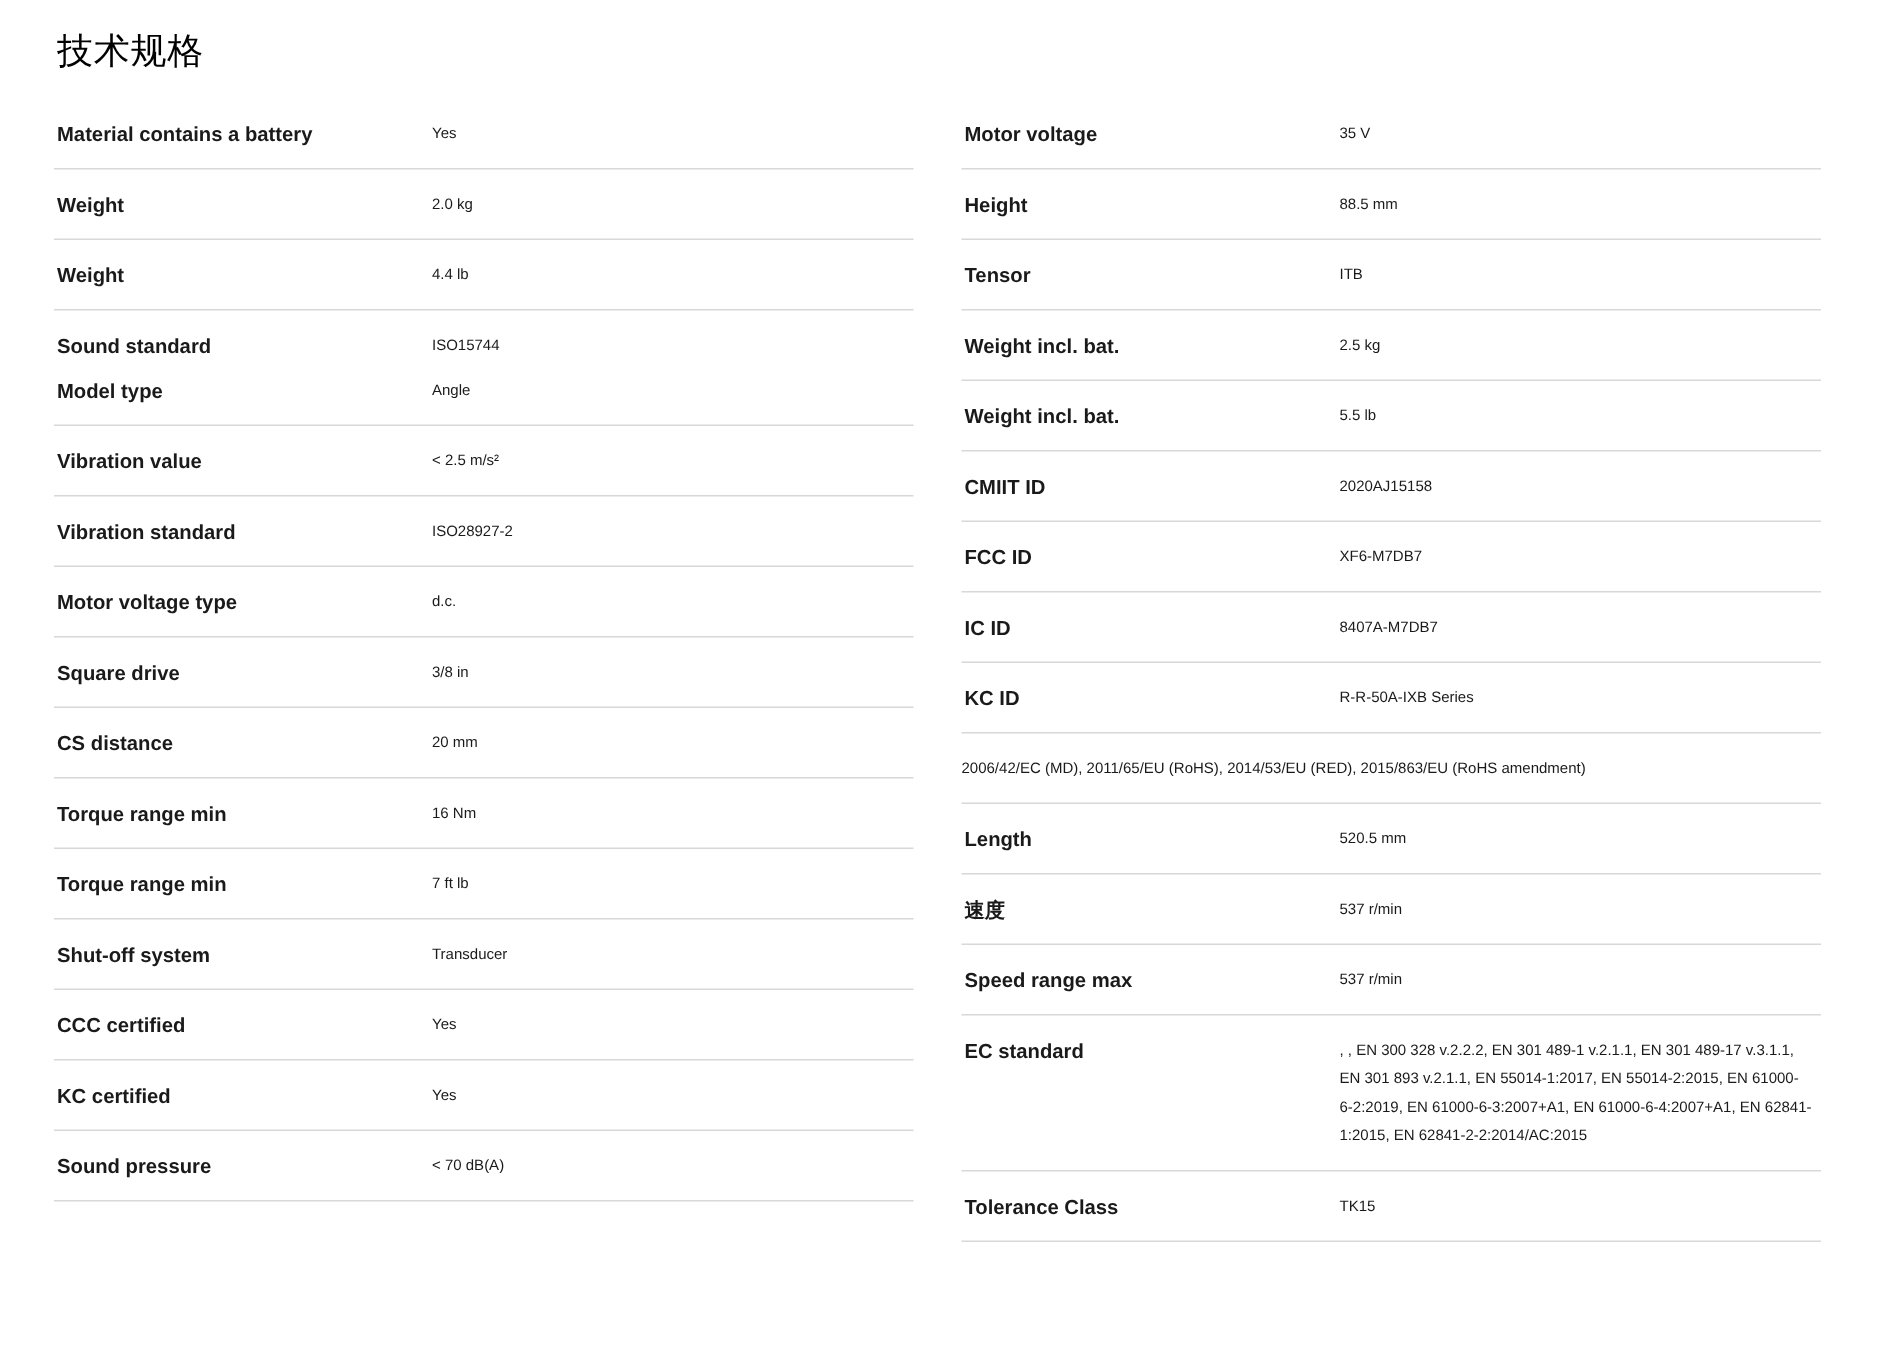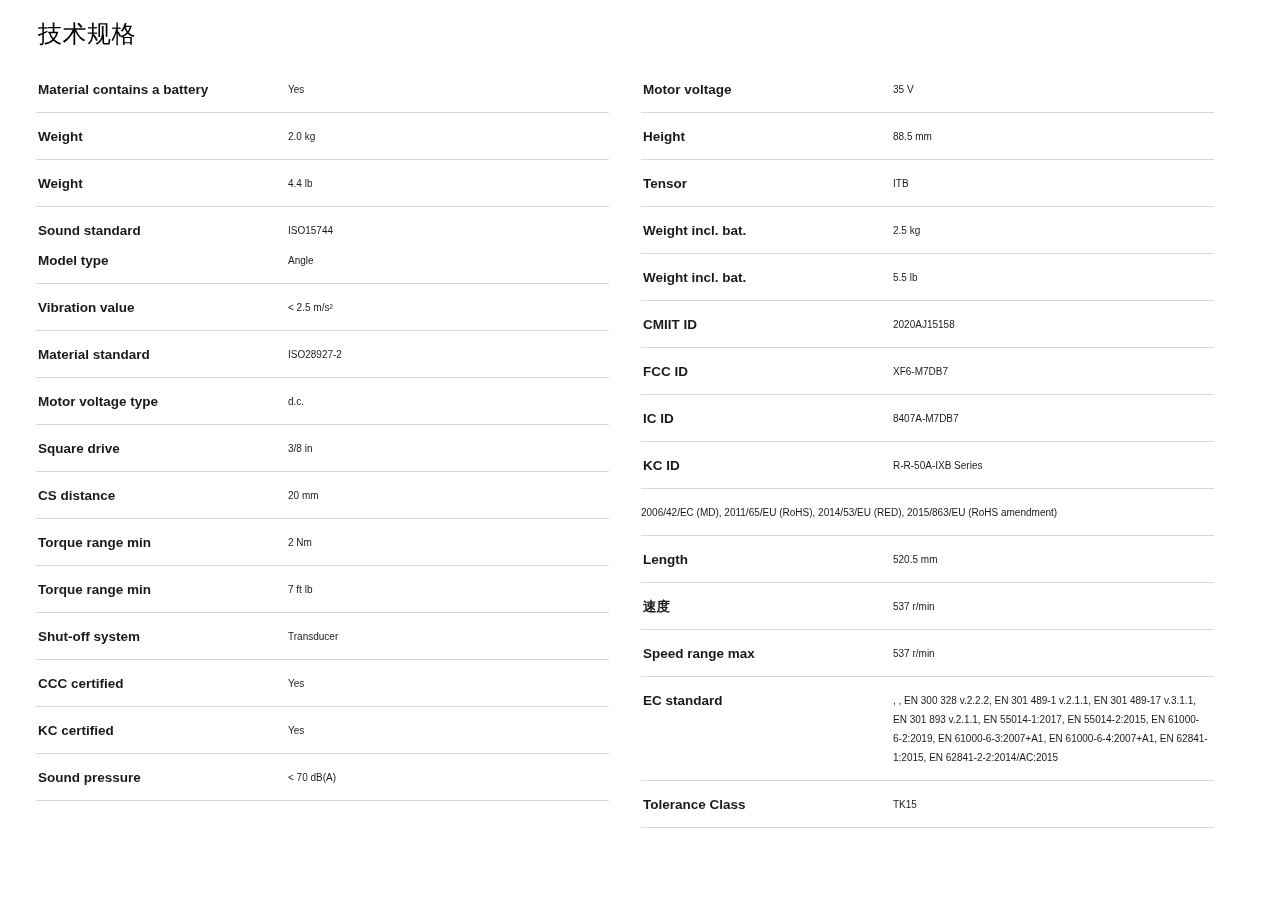--- a/index.html
+++ b/index.html
@@ -94,38 +94,38 @@
         </div>
         <div class="spec-row tight">
           <div class="spec-label">Model type</div>
           <div class="spec-value">Angle</div>
         </div>
         <div class="spec-row">
           <div class="spec-label">Vibration value</div>
           <div class="spec-value">&lt; 2.5 m/s²</div>
         </div>
         <div class="spec-row">
-          <div class="spec-label">Material standard</div>
+          <div class="spec-label">Vibration standard</div>
           <div class="spec-value">ISO28927-2</div>
         </div>
         <div class="spec-row">
           <div class="spec-label">Motor voltage type</div>
           <div class="spec-value">d.c.</div>
         </div>
         <div class="spec-row">
           <div class="spec-label">Square drive</div>
           <div class="spec-value">3/8 in</div>
         </div>
         <div class="spec-row">
           <div class="spec-label">CS distance</div>
           <div class="spec-value">20 mm</div>
         </div>
         <div class="spec-row">
           <div class="spec-label">Torque range min</div>
-          <div class="spec-value">2 Nm</div>
+          <div class="spec-value">16 Nm</div>
         </div>
         <div class="spec-row">
           <div class="spec-label">Torque range min</div>
           <div class="spec-value">7 ft lb</div>
         </div>
         <div class="spec-row">
           <div class="spec-label">Shut-off system</div>
           <div class="spec-value">Transducer</div>
         </div>
         <div class="spec-row">

